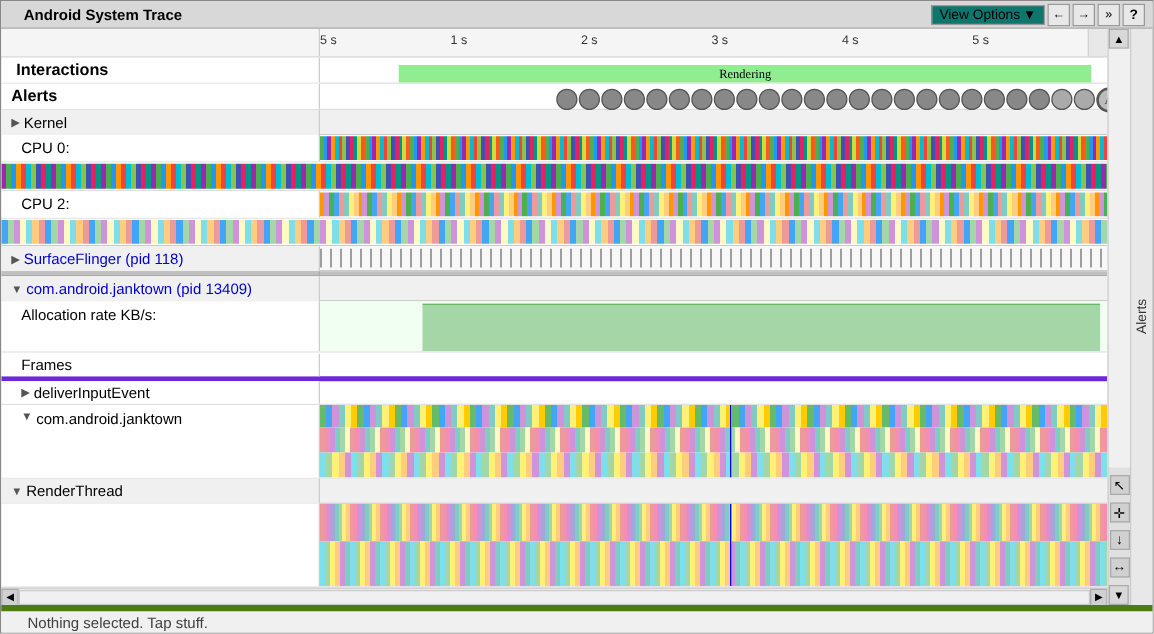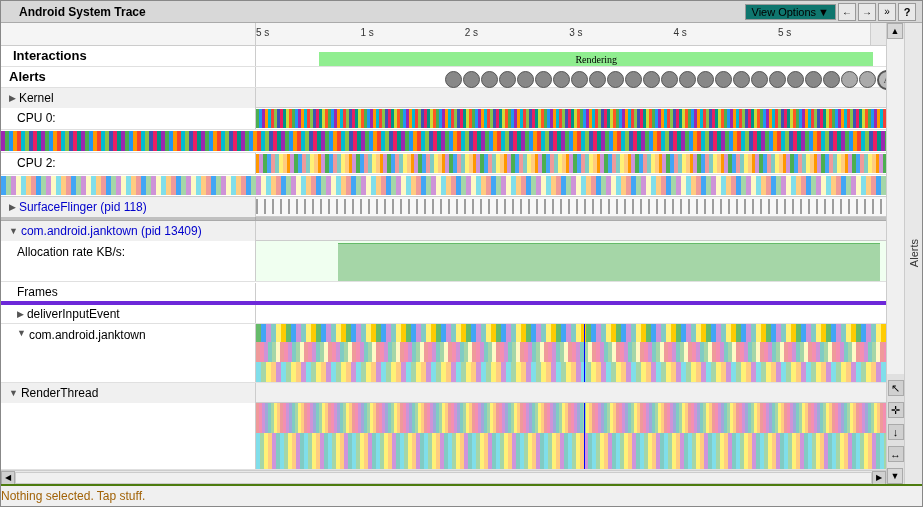--- a/index.html
+++ b/index.html
@@ -281,26 +281,26 @@
       align-items: center;
       justify-content: center;
       font-size: 9px;
       cursor: pointer;
       margin: 2px 0;
     }
 
     .status-bar {
       height: 22px;
       background: #f0f0f0;
-      border-top: 2px solid #4d7c0f;
-      display: flex;
-      align-items: center;
-      padding: 0 0;
+      border-top: 5px solid #4d7c0f;
+      display: flex;
+      align-items: center;
+      padding: 0 21px;
       font-size: 12px;
-      color: #a16207;
+      color: #404040;
       flex-shrink: 0;
     }
 
     .kernel-section {
       background: #f0f0f0;
     }
 
     .surfaceflinger-section {
       background: #f0f0f0;
     }

